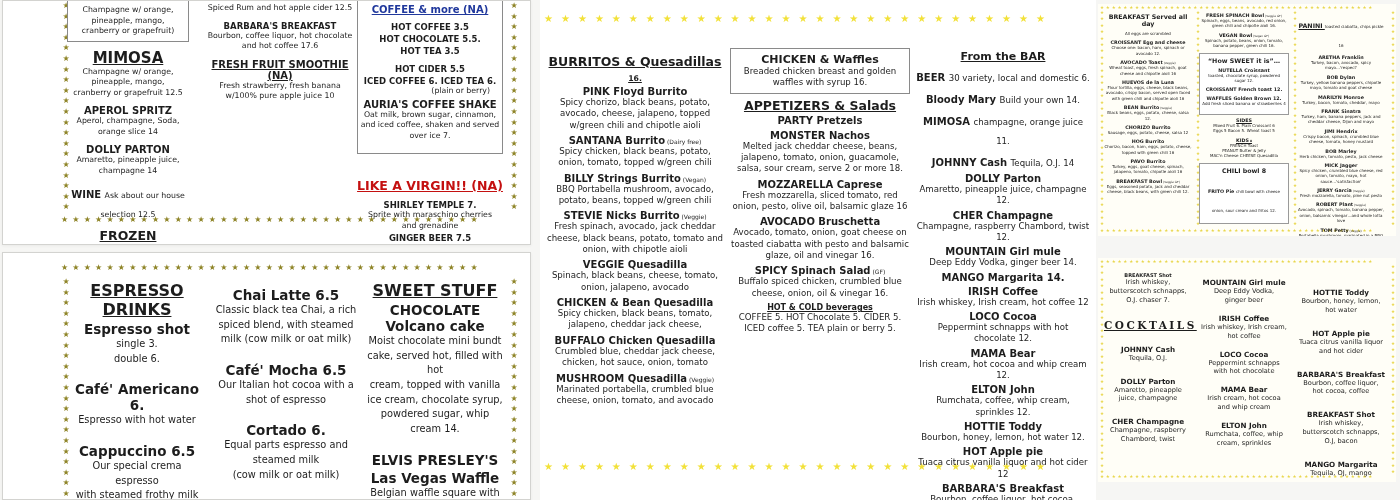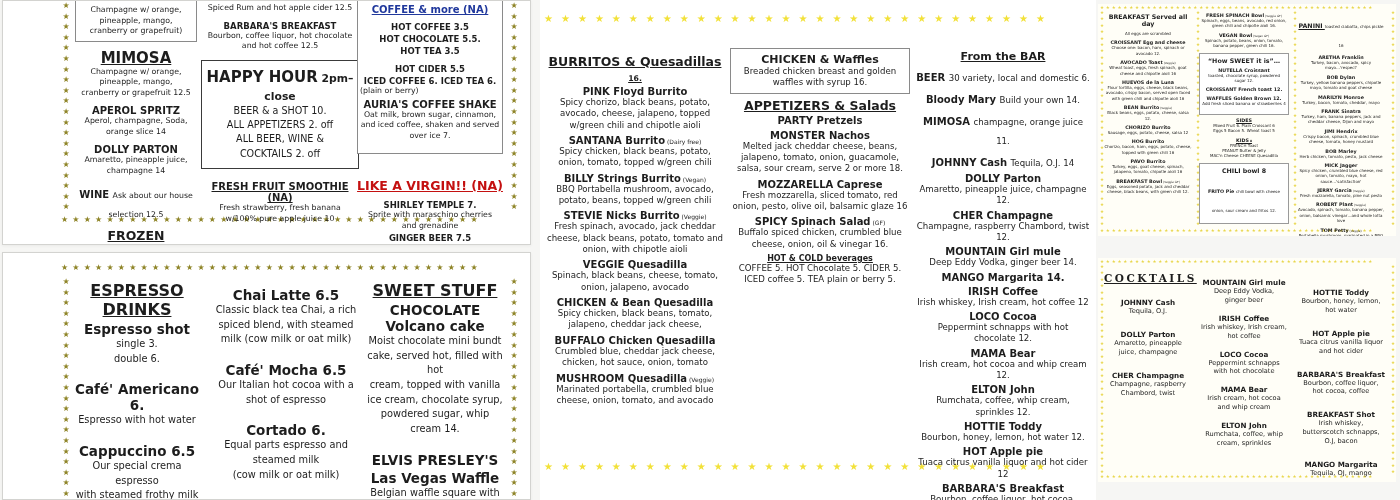--- a/index.html
+++ b/index.html
@@ -18,21 +18,21 @@
   .it{margin-bottom:6px}
   .h{font-weight:bold}
   .u{text-decoration:underline}
   .blue{color:#20389c}
   .red{color:#c41010}
   .tag{font-size:.6em;font-weight:normal}
   .hsuf{font-size:.62em}
   .inline .h,.inline .d{display:inline}
   .box{border:1px solid #8a8a8a;padding:4px 3px;background:#fff}
   .cut{border-top:none}
-  .iced .d{text-align:left;padding-right:10px}
+  .iced .d{text-align:right;padding-right:10px}
   
   .pa .h-xl{font-size:15px}
   .pa .h-lg{font-size:12.5px}
   .pa .h-md{font-size:10px}
   .pa .h-sm{font-size:8.5px}
   .pa .d{font-size:7.8px;line-height:1.35}
   .pa .it{margin-bottom:7px}
   .pa .hhbox{border:1.5px solid #3a3a3a;padding:7px 4px;margin:8px 0 12px}
   .pa .hhbox .hsuf{font-size:.72em}
   .pa .hhbox .d{font-size:9.6px;line-height:1.5}
@@ -101,21 +101,21 @@
 ★
 ★
 ★
 ★
 ★
 ★
 ★
 ★
 ★</div>
   <div class="stars s-olive-h" style="left:58px;top:214px">★★★★★★★★★★★★★★★★★★★★★★★★★★★★★★★★★★★★★</div>
-  <div class="col" style="left:72px;top:0;width:122px">
+  <div class="col" style="left:64px;top:0;width:122px">
       <div class="it box cut">
         <div class="d">Champagne w/ orange, pineapple, mango,</div>
         <div class="d">cranberry or grapefruit)</div>
       </div>
       <div class="it ">
         <div class="h h-xl u"><span>MIMOSA</span></div>
         <div class="d">Champagne w/ orange, pineapple, mango,</div>
         <div class="d">cranberry or grapefruit  12.5</div>
       </div>
       <div class="it ">
@@ -131,28 +131,21 @@
         <div class="h h-lg u"><span>FROZEN COCKTAILS</span></div>
       </div>
     </div>
   <div class="col" style="left:198px;top:2px;width:158px">
       <div class="it ">
         <div class="d">Spiced Rum and hot apple cider 12.5</div>
       </div>
       <div class="it ">
         <div class="h h-sm"><span>BARBARA'S BREAKFAST</span></div>
         <div class="d">Bourbon, coffee liquor, hot chocolate</div>
-        <div class="d">and hot coffee 12.5</div>
-      </div>
-      <div class="it hhbox">
-        <div class="h h-xl"><span>HAPPY HOUR</span><span class="hsuf">  2pm–close</span></div>
-        <div class="d">BEER &amp; a SHOT 10.</div>
-        <div class="d">ALL APPETIZERS 2. off</div>
-        <div class="d">ALL BEER, WINE &amp;</div>
-        <div class="d">COCKTAILS 2. off</div>
+        <div class="d">and hot coffee 17.6</div>
       </div>
       <div class="it ">
         <div class="h h-md u"><span>FRESH FRUIT SMOOTHIE (NA)</span></div>
         <div class="d">Fresh strawberry, fresh banana</div>
         <div class="d">w/100% pure apple juice 10</div>
       </div>
     </div>
   <div class="col" style="left:354px;top:0;width:146px">
     <div class="box cut" style="padding:3px 2px 5px">
         <div class="it ">
@@ -360,20 +353,24 @@
       </div>
       <div class="it ">
         <div class="h h-md"><span>MONSTER Nachos</span></div>
         <div class="d">Melted jack cheddar cheese, beans, jalapeno, tomato, onion, guacamole, salsa, sour cream, serve 2 or more  18.</div>
       </div>
       <div class="it ">
         <div class="h h-md"><span>MOZZARELLA Caprese</span></div>
         <div class="d">Fresh mozzarella, sliced tomato, red onion, pesto, olive oil, balsamic glaze  16</div>
       </div>
       <div class="it ">
+        <div class="h h-md"><span>AVOCADO Bruschetta</span></div>
+        <div class="d">Avocado, tomato, onion, goat cheese on toasted ciabatta with pesto and balsamic glaze, oil and vinegar  16.</div>
+      </div>
+      <div class="it ">
         <div class="h h-md"><span>SPICY Spinach Salad</span><span class="tag"> (GF)</span></div>
         <div class="d">Buffalo spiced chicken, crumbled blue cheese, onion, oil &amp; vinegar  16.</div>
       </div>
       <div class="it ">
         <div class="h h-sm u"><span>HOT &amp; COLD beverages</span></div>
         <div class="d">COFFEE 5.  HOT Chocolate 5.  CIDER 5.</div>
         <div class="d">ICED coffee 5.  TEA plain or berry 5.</div>
       </div>
     </div>
   <div class="col bar" style="left:376px;top:50px;width:174px">
@@ -764,20 +761,24 @@
 ★
 ★
 ★
 ★
 ★
 ★
 ★
 ★
 ★</div>
   <div class="col colA" style="left:6px;top:14px;width:88px">
+      <div class="it tinytop">
+        <div class="h h-xs"><span>BREAKFAST Shot</span></div>
+        <div class="d">Irish whiskey, butterscotch schnapps, O.J. chaser  7.</div>
+      </div>
       <div class="it ">
         <div class="h cockt"><span>COCKTAILS</span></div>
       </div>
       <div class="it ">
         <div class="h h-md"><span>JOHNNY Cash</span></div>
         <div class="d">Tequila, O.J.</div>
       </div>
       <div class="it ">
         <div class="h h-md"><span>DOLLY Parton</span></div>
         <div class="d">Amaretto, pineapple</div>

